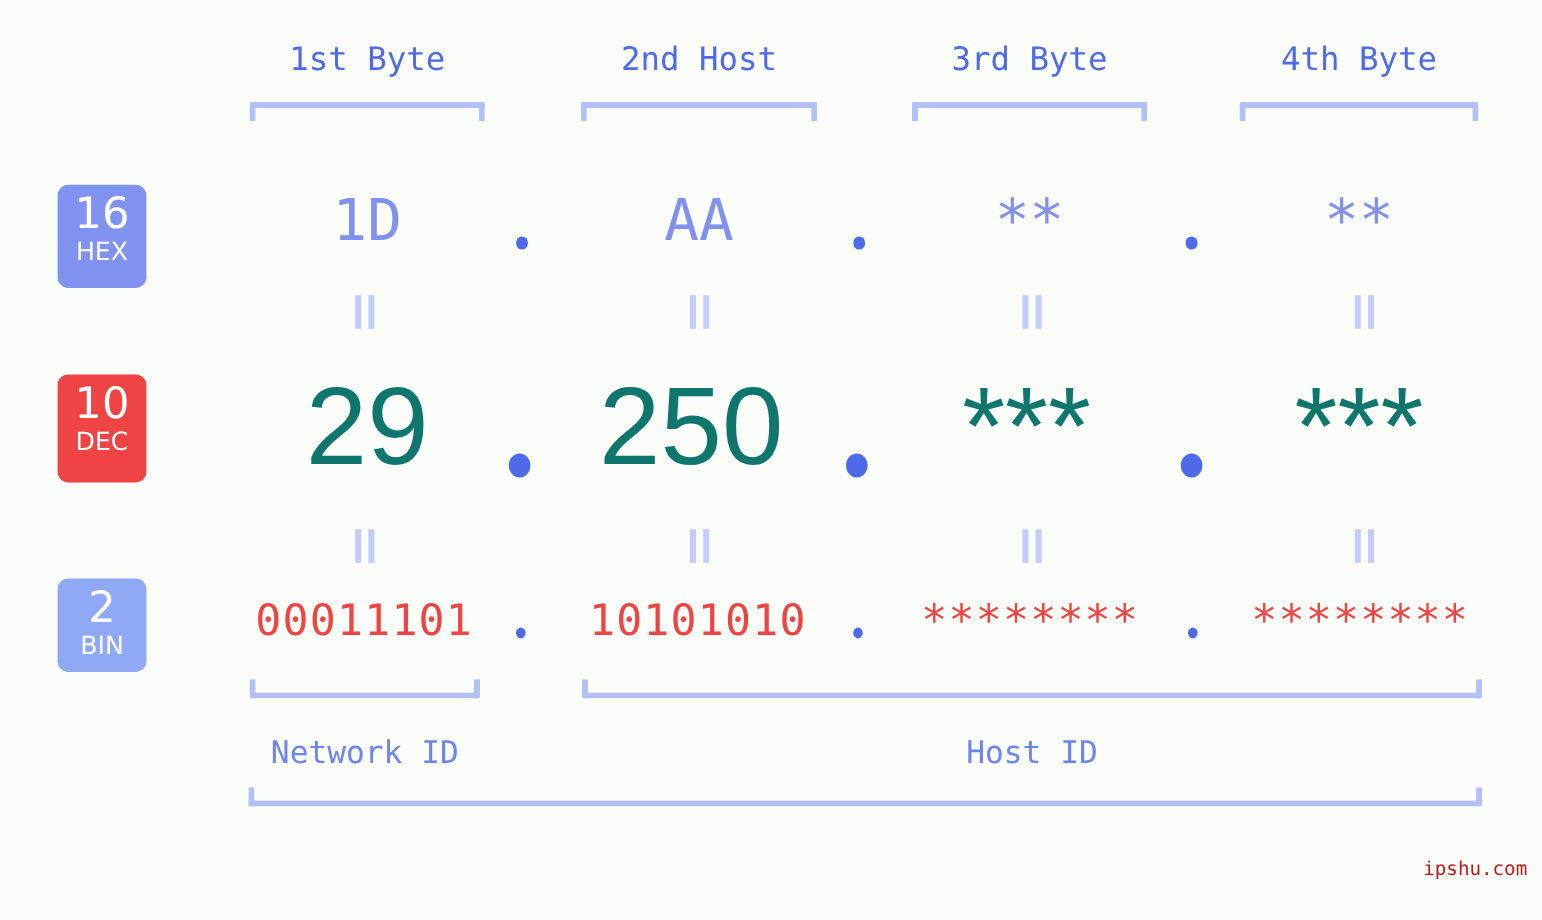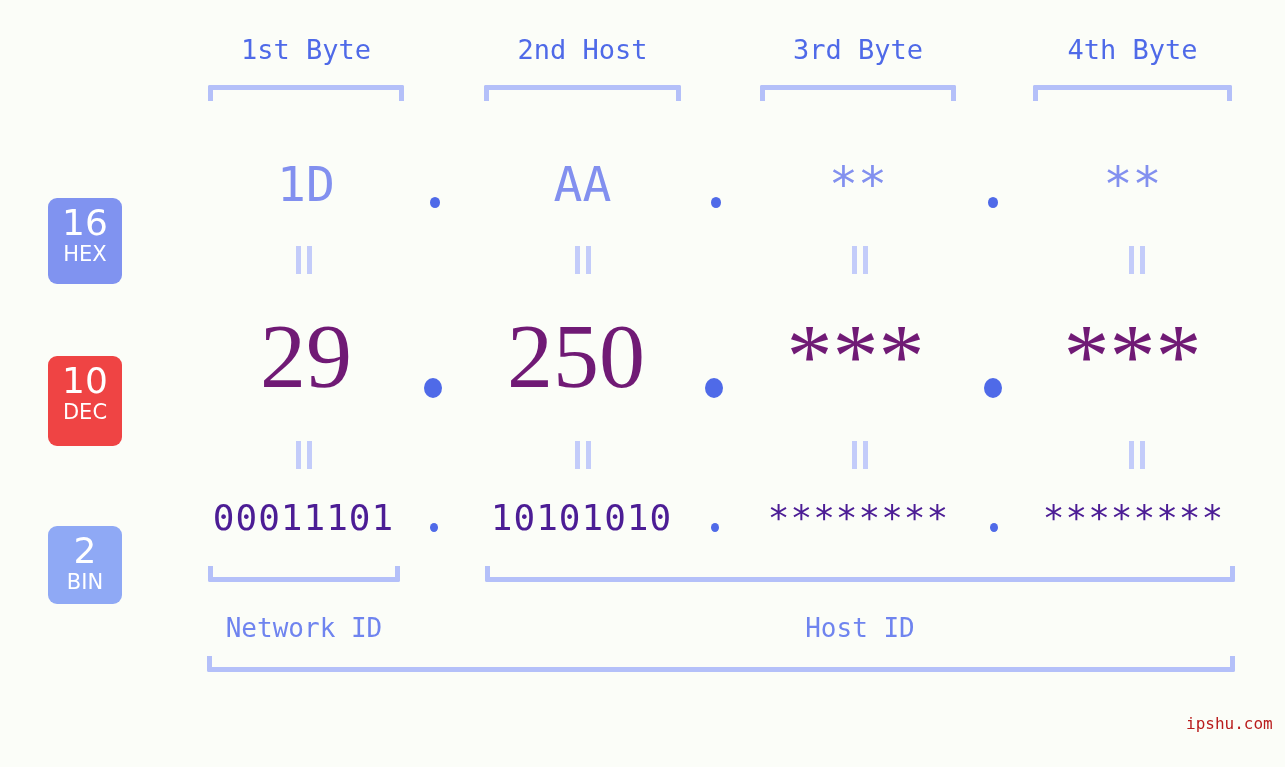--- a/index.html
+++ b/index.html
@@ -53,21 +53,20 @@
   
   .badge {
     position: absolute;
     width: 74px;
     border-radius: 9px;
     color: #ffffff;
     text-align: center;
     box-sizing: border-box;
     padding-top: 6px;
     font-family: "DejaVu Sans", sans-serif;
-    margin-top: 44px;
   }
   .badge .num {
     display: block;
     font-size: 36px;
     line-height: 38px;
     font-weight: 400;
   }
   .badge .abbr {
     display: block;
     font-size: 21px;
@@ -81,27 +80,27 @@
     text-align: center;
     white-space: pre;
     font-family: "DejaVu Sans Mono", monospace;
   }
   .row-hex .cell {
     color: #8290ef;
     font-size: 48px;
     line-height: 48px;
   }
   .row-dec .cell {
-    color: #701a75;
+    color: #0f766e;
     font-size: 92px;
     line-height: 92px;
-    font-family: Liberation Serif, serif;
+    font-family: Liberation Sans, sans-serif;
   }
   .row-bin .cell {
-    color: #4c1d95;
+    color: #ef4444;
     font-size: 36px;
     line-height: 36px;
     letter-spacing: 1px;
   }
 
   .dot {
     position: absolute;
     border-radius: 50%;
     background: #4f6ae8;
   }

